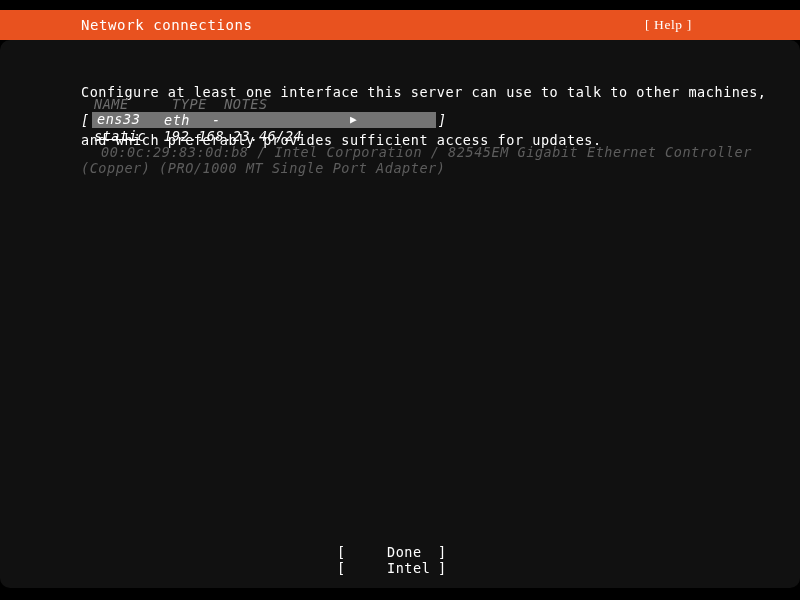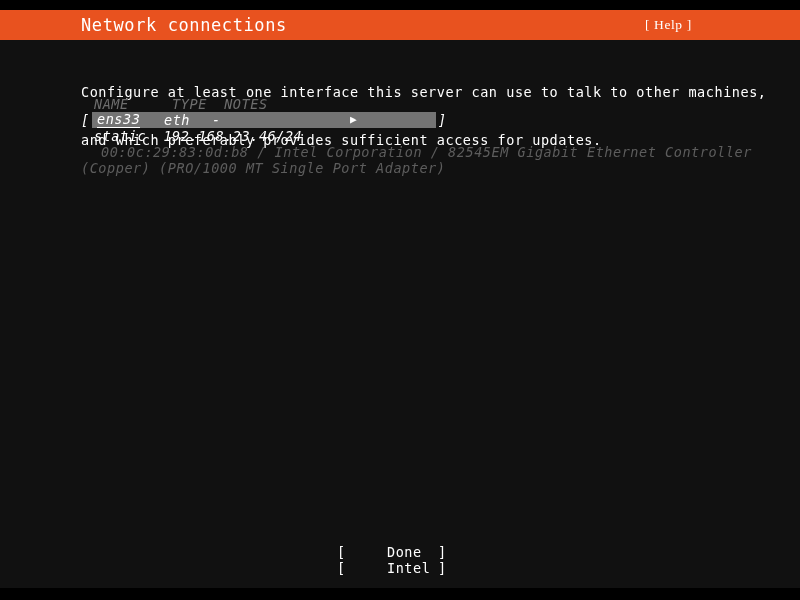--- a/index.html
+++ b/index.html
@@ -32,40 +32,41 @@
     background: #e8521f;
     display: flex;
     align-items: center;
   }
   .header-title {
     position: absolute;
     left: 81px;
     top: 50%;
     transform: translateY(-50%);
     color: #ffffff;
-    font-size: 17px;
+    font-size: 14px;
     letter-spacing: 0.6px;
     white-space: pre;
   }
   .header-help {
     position: absolute;
     left: 645px;
     top: 50%;
     transform: translateY(-50%);
     color: #ffffff;
     font-size: 13.5px;
     letter-spacing: 0.6px;
     white-space: pre;
     font-family: Liberation Serif, serif;
   }
   .body-area {
     position: absolute;
     left: 0; top: 40px;
     width: 800px; height: 548px;
     background: #111111;
+    border-radius: 10px;
   }
   .bottom-pad {
     position: absolute;
     left: 0; top: 588px;
     width: 800px; height: 12px;
     background: #000000;
   }
   .intro {
     position: absolute;
     left: 81px;
@@ -118,21 +119,21 @@
     position: absolute;
     left: 11px; top: 0;
     width: 344px; height: 16px;
     background: #747474;
     color: #ffffff;
   }
   .iface-name {
     position: absolute;
     left: 5px; top: 0;
     border-bottom: 1.5px solid #ffffff;
-    padding-bottom: 0px;
+    padding-bottom: 12px;
     line-height: 15px;
   }
   .iface-type {
     position: absolute;
     left: 72px; top: 0;
   }
   .iface-notes {
     position: absolute;
     left: 120px; top: 0;
   }

